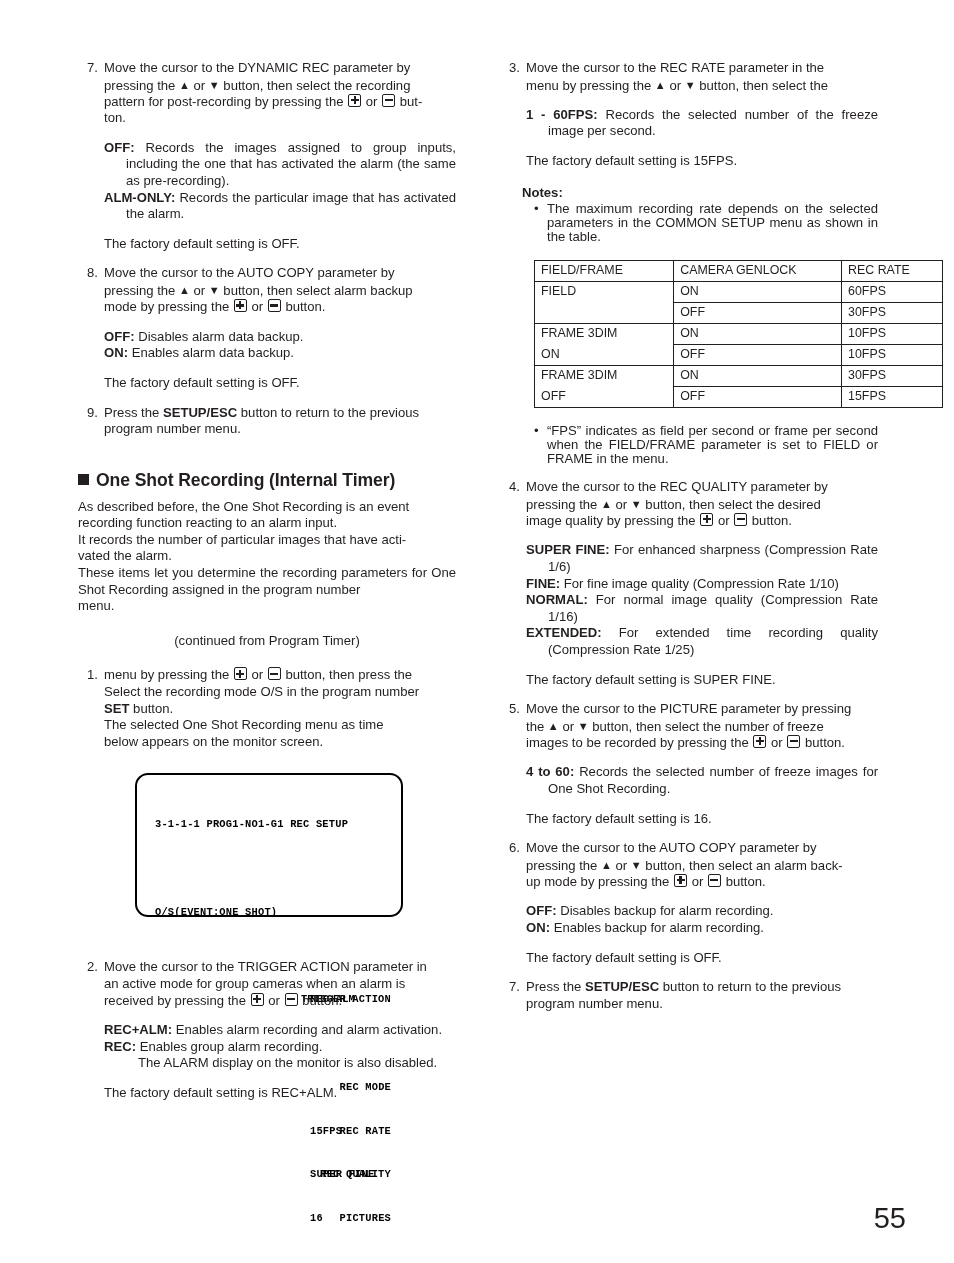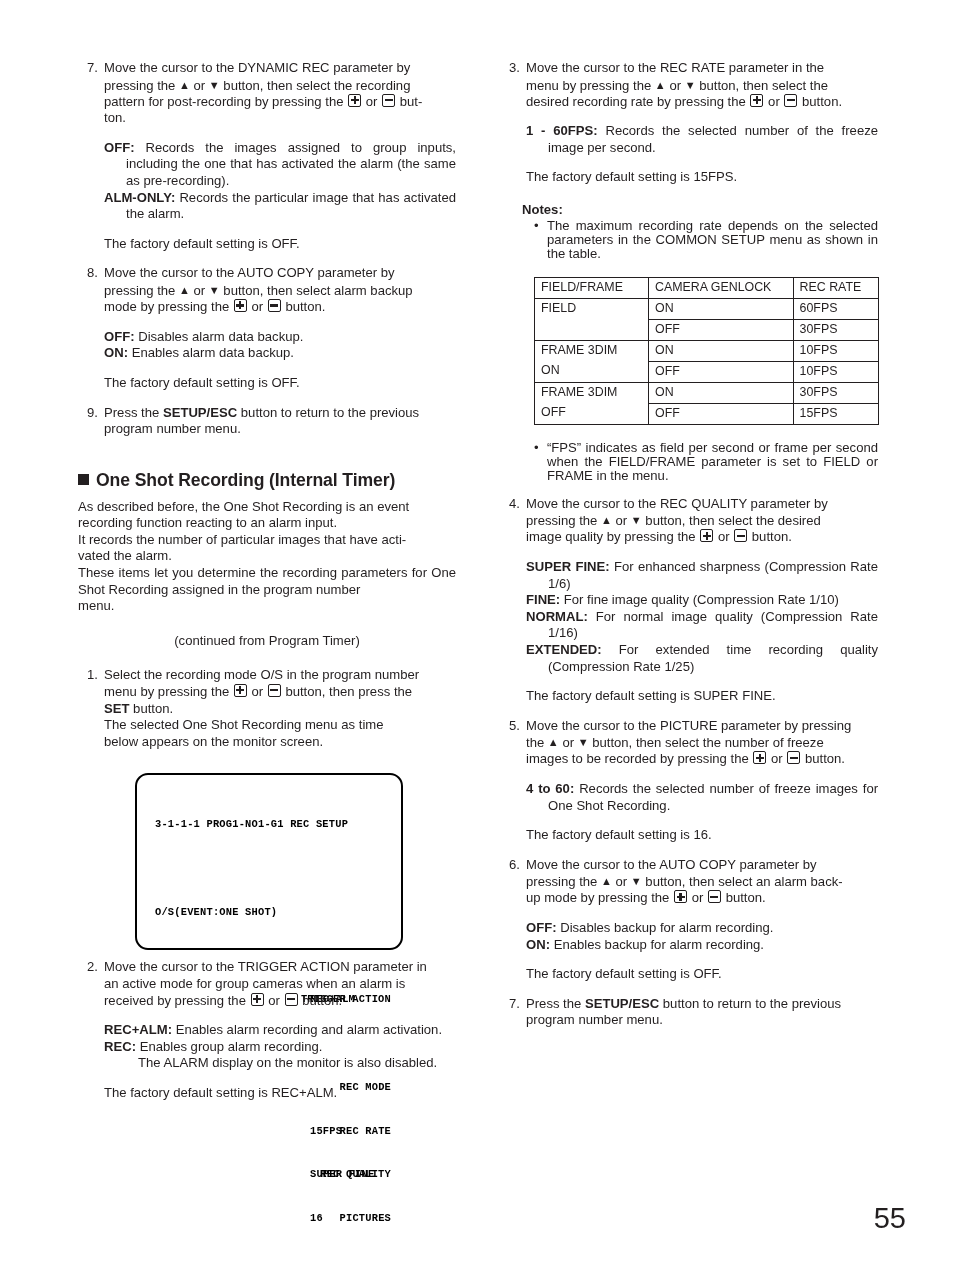--- a/index.html
+++ b/index.html
@@ -138,21 +138,21 @@
     background: #231f20;
   }
   .tri { font-size: 11px; vertical-align: 0.5px; }
 
   
   .monitor {
     position: absolute;
     left: 57px;
     top: 713px;
     width: 268px;
-    height: 177px;
+    height: 144px;
     border: 2.4px solid #000;
     border-radius: 13px;
     background: #fff;
     box-sizing: border-box;
   }
   .monitor .scr {
     position: absolute;
     left: 18px;
     top: 13px;
     right: 10px;
@@ -190,21 +190,21 @@
     display: inline-block;
     width: 13px;
     text-indent: 0;
   }
 
   
   table.spec {
     margin: 16px 0 16px 34px;
     border-collapse: collapse;
     font-size: 12.4px;
-    width: 345px;
+    width: 409px;
   }
   table.spec td, table.spec th {
     border: 1px solid #231f20;
     padding: 1px 6px 2px 6px;
     font-weight: normal;
     text-align: left;
     height: 17px;
     line-height: 17px;
     white-space: nowrap;
   }
@@ -277,22 +277,22 @@
       <span class="last">vated the alarm.</span>
       <span class="ln">These items let you determine the recording parameters for</span>
       <span class="ln">One Shot Recording assigned in the program number</span>
       <span class="last">menu.</span>
     </div>
 
     <div class="centered-note">(continued from Program Timer)</div>
 
     <div class="step">
       <span class="num">1.</span>
+      <span class="ln"><span>menu by pressing the</span> <span class="key plus"></span> <span>or</span> <span class="key"></span> <span>button, then press the</span></span>
       <span class="ln">Select the recording mode O/S in the program number</span>
-      <span class="ln"><span>menu by pressing the</span> <span class="key plus"></span> <span>or</span> <span class="key"></span> <span>button, then press the</span></span>
       <span class="ln last"><b>SET</b> <span>button.</span></span>
       <span class="ln">The selected One Shot Recording menu as time</span>
       <span class="ln last">below appears on the monitor screen.</span>
     </div>
 
     <div class="monitor">
       <div class="scr">
         <span class="row">3-1-1-1 PROG1-NO1-G1 REC SETUP</span>
         <span class="row"></span>
         <span class="row">O/S(EVENT:ONE SHOT)</span>
@@ -325,21 +325,20 @@
 
     <div class="plain lastline">The factory default setting is REC+ALM.</div>
   </div>
 
   <div class="col col-right">
 
     <div class="step">
       <span class="num">3.</span>
       <span class="ln">Move the cursor to the REC RATE parameter in the</span>
       <span class="ln"><span>menu by pressing the</span> <span class="tri">▲</span> <span>or</span> <span class="tri">▼</span> <span>button, then select the</span></span>
-      <span class="ln last"><span>desired recording rate by pressing the</span> <span class="key plus"></span> <span>or</span> <span class="key"></span> <span>button.</span></span>
     </div>
 
     <div class="defs">
       <div class="def"><b>1 - 60FPS:</b> <span>Records the selected number of the freeze image per second.</span></div>
     </div>
 
     <div class="plain lastline">The factory default setting is 15FPS.</div>
 
     <div class="notes-title">Notes:</div>
     <div class="bullet"><span class="dot">•</span><span>The maximum recording rate depends on the selected parameters in the COMMON SETUP menu as shown in the table.</span></div>

